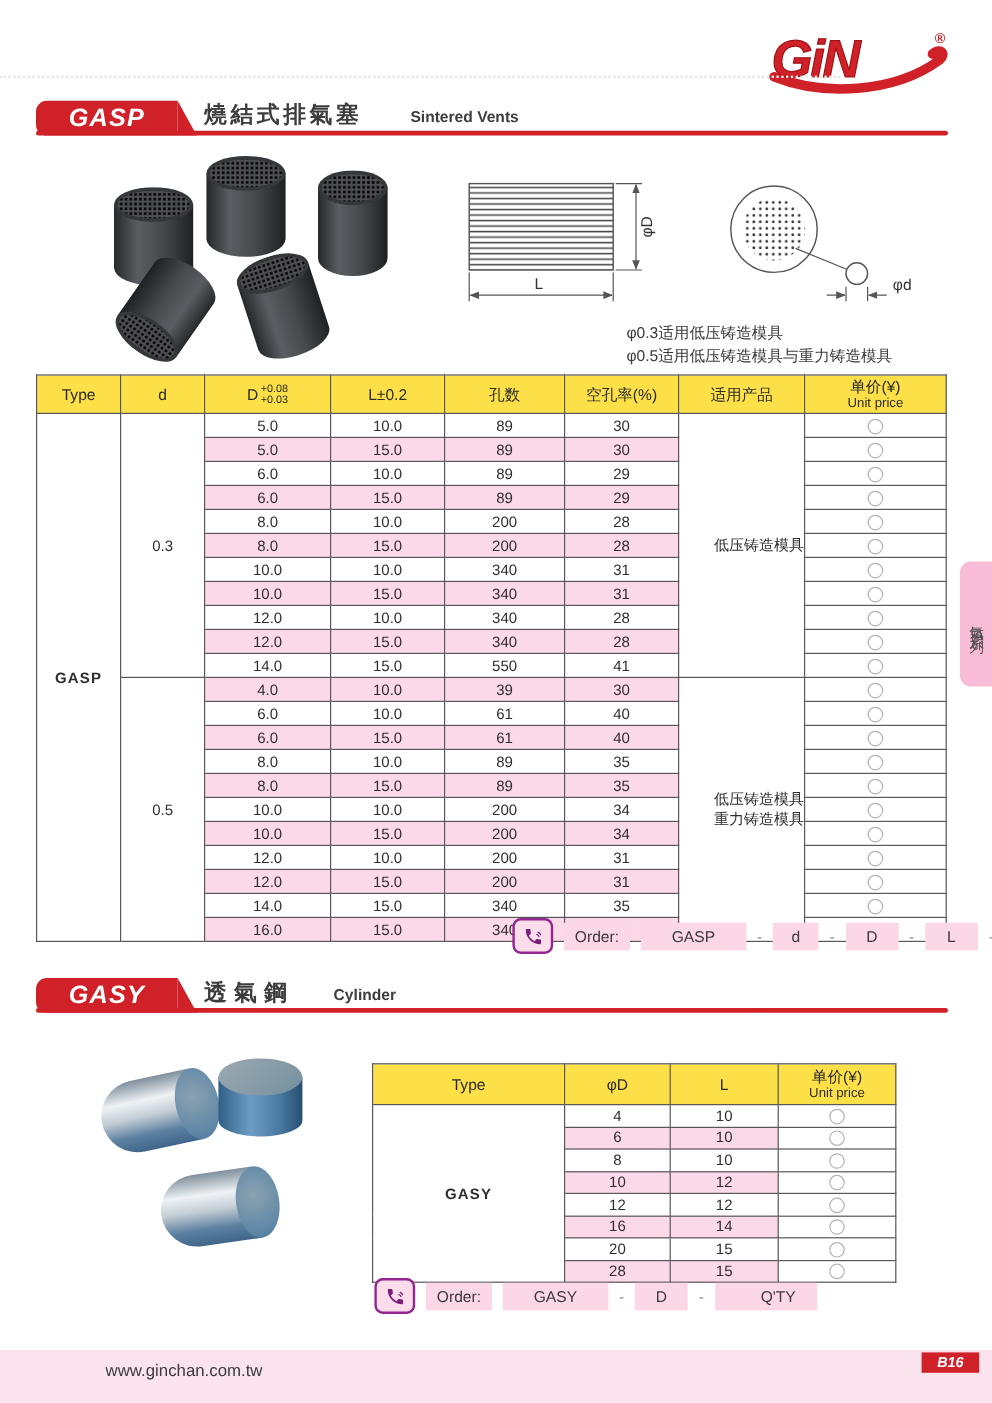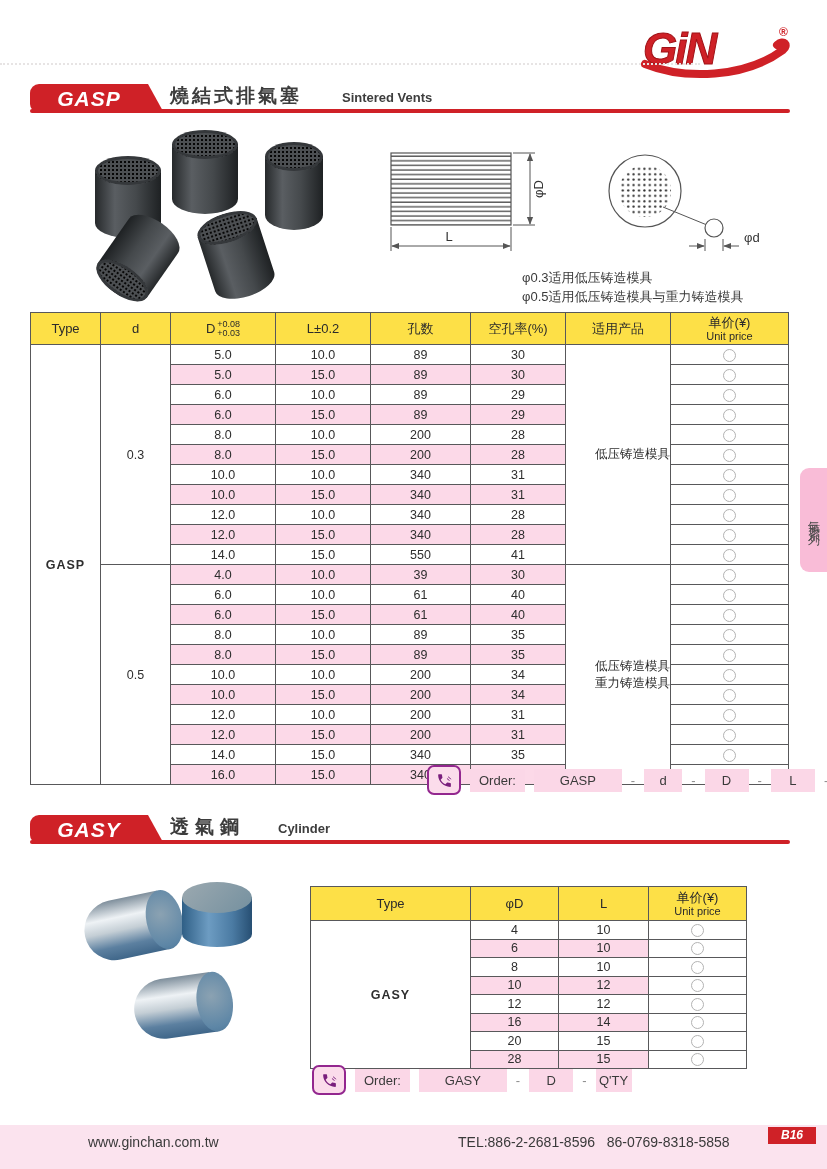--- a/index.html
+++ b/index.html
@@ -493,25 +493,24 @@
           <path fill="#7a1f7d" d="M6.62 10.79c1.44 2.83 3.76 5.14 6.59 6.59l2.2-2.21c.27-.27.67-.36 1.02-.24 1.12.37 2.33.57 3.57.57.55 0 1 .45 1 1V20c0 .55-.45 1-1 1-9.39 0-17-7.61-17-17 0-.55.45-1 1-1h3.5c.55 0 1 .45 1 1 0 1.25.2 2.45.57 3.57.11.35.03.74-.25 1.02l-2.2 2.2z"></path>
           <path d="M16 9.5a4.5 4.5 0 0 1 2.6 2.4M17.6 7a7 7 0 0 1 3 2.8" stroke="#7a1f7d" stroke-width="1.4" fill="none" stroke-linecap="round"></path>
         </svg>
     </span>
     <span class="olabel">Order:</span>
     <span class="oparts" id="gasy-order-parts" style="display:flex;align-items:center;gap:9px;">
         <span class="obox" style="width: 88px;">GASY</span>
         <span class="dash">-</span>
         <span class="obox" style="width: 44px;">D</span>
         <span class="dash">-</span>
-        <span class="obox" style="width: 36px;">Q'TY</span>
+        <span class="obox" style="width: 64px; padding-left: 21px;">Q'TY</span>
       </span>
   </div>
 
   <div class="side-tab">氣頂系列</div>
 
   <div class="footer">
     <div class="site">www.ginchan.com.tw</div>
-    <div class="tel">TEL:886-2-2681-8596   86-0769-8318-5858</div>
     <div class="page-badge">B16</div>
   </div>
 
 </div>
 
 </body></html>

